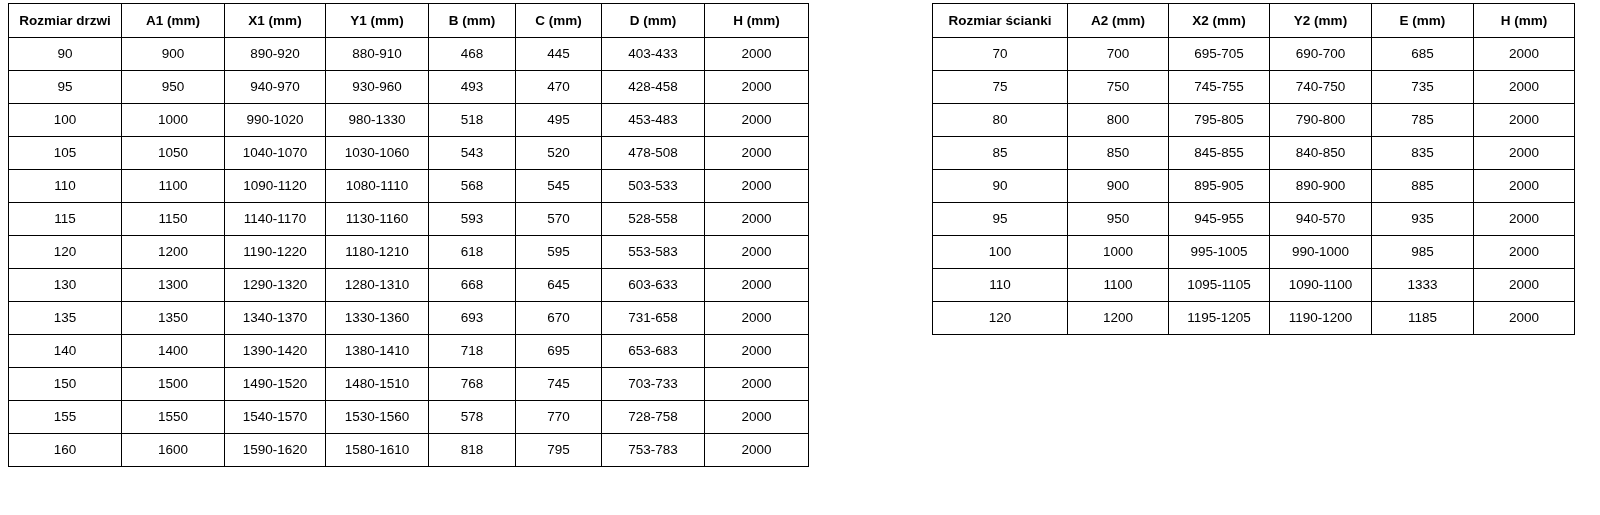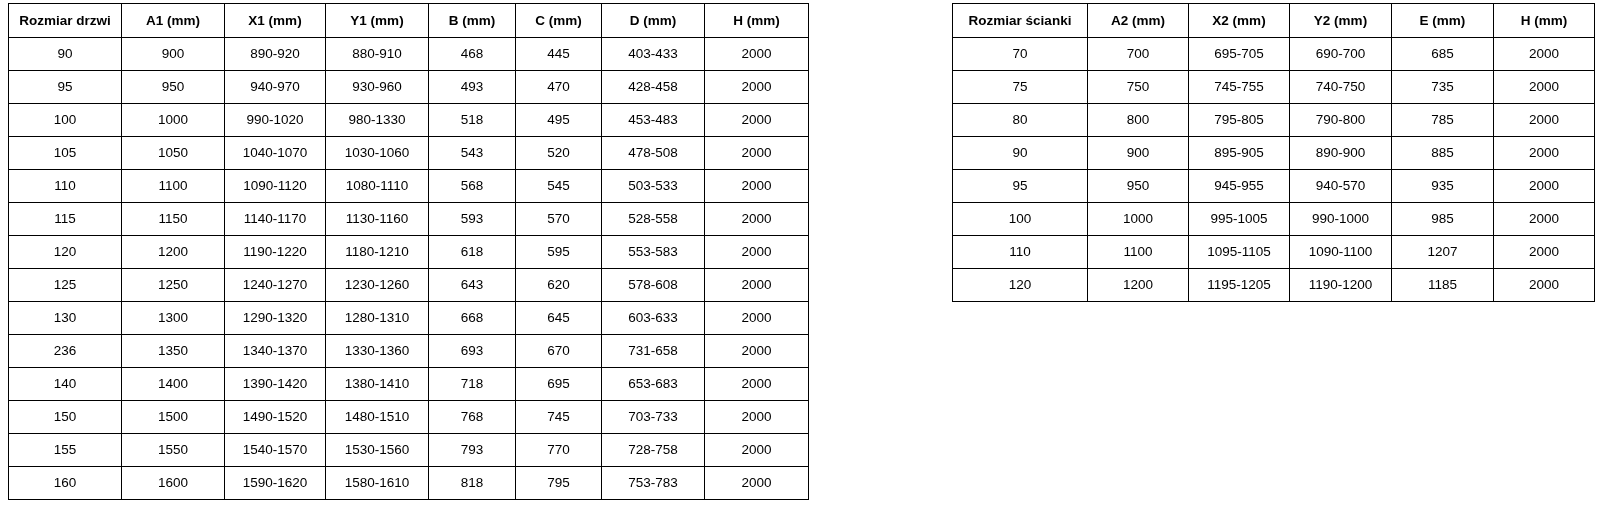--- a/index.html
+++ b/index.html
@@ -20,21 +20,21 @@
     height: 515px;
   }
   .table-wrap {
     position: absolute;
   }
   #doors-table-wrap {
     left: 8px;
     top: 3px;
   }
   #walls-table-wrap {
-    left: 952px;
+    left: 932px;
     top: 3px;
   }
   table {
     border-collapse: collapse;
     table-layout: fixed;
   }
   table td, table th {
     border: 1px solid #000000;
     text-align: center;
     vertical-align: middle;
@@ -164,41 +164,31 @@
             <td>120</td>
             <td>1200</td>
             <td>1190-1220</td>
             <td>1180-1210</td>
             <td>618</td>
             <td>595</td>
             <td>553-583</td>
             <td>2000</td>
           </tr>
           <tr>
-            <td>125</td>
-            <td>1250</td>
-            <td>1240-1270</td>
-            <td>1230-1260</td>
-            <td>643</td>
-            <td>620</td>
-            <td>578-608</td>
-            <td>2000</td>
-          </tr>
-          <tr>
             <td>130</td>
             <td>1300</td>
             <td>1290-1320</td>
             <td>1280-1310</td>
             <td>668</td>
             <td>645</td>
             <td>603-633</td>
             <td>2000</td>
           </tr>
           <tr>
-            <td>236</td>
+            <td>135</td>
             <td>1350</td>
             <td>1340-1370</td>
             <td>1330-1360</td>
             <td>693</td>
             <td>670</td>
             <td>731-658</td>
             <td>2000</td>
           </tr>
           <tr>
             <td>140</td>
@@ -218,21 +208,21 @@
             <td>768</td>
             <td>745</td>
             <td>703-733</td>
             <td>2000</td>
           </tr>
           <tr>
             <td>155</td>
             <td>1550</td>
             <td>1540-1570</td>
             <td>1530-1560</td>
-            <td>793</td>
+            <td>578</td>
             <td>770</td>
             <td>728-758</td>
             <td>2000</td>
           </tr>
           <tr>
             <td>160</td>
             <td>1600</td>
             <td>1590-1620</td>
             <td>1580-1610</td>
             <td>818</td>
@@ -283,20 +273,28 @@
           </tr>
           <tr>
             <td>80</td>
             <td>800</td>
             <td>795-805</td>
             <td>790-800</td>
             <td>785</td>
             <td>2000</td>
           </tr>
           <tr>
+            <td>85</td>
+            <td>850</td>
+            <td>845-855</td>
+            <td>840-850</td>
+            <td>835</td>
+            <td>2000</td>
+          </tr>
+          <tr>
             <td>90</td>
             <td>900</td>
             <td>895-905</td>
             <td>890-900</td>
             <td>885</td>
             <td>2000</td>
           </tr>
           <tr>
             <td>95</td>
             <td>950</td>
@@ -311,21 +309,21 @@
             <td>995-1005</td>
             <td>990-1000</td>
             <td>985</td>
             <td>2000</td>
           </tr>
           <tr>
             <td>110</td>
             <td>1100</td>
             <td>1095-1105</td>
             <td>1090-1100</td>
-            <td>1207</td>
+            <td>1333</td>
             <td>2000</td>
           </tr>
           <tr>
             <td>120</td>
             <td>1200</td>
             <td>1195-1205</td>
             <td>1190-1200</td>
             <td>1185</td>
             <td>2000</td>
           </tr>

